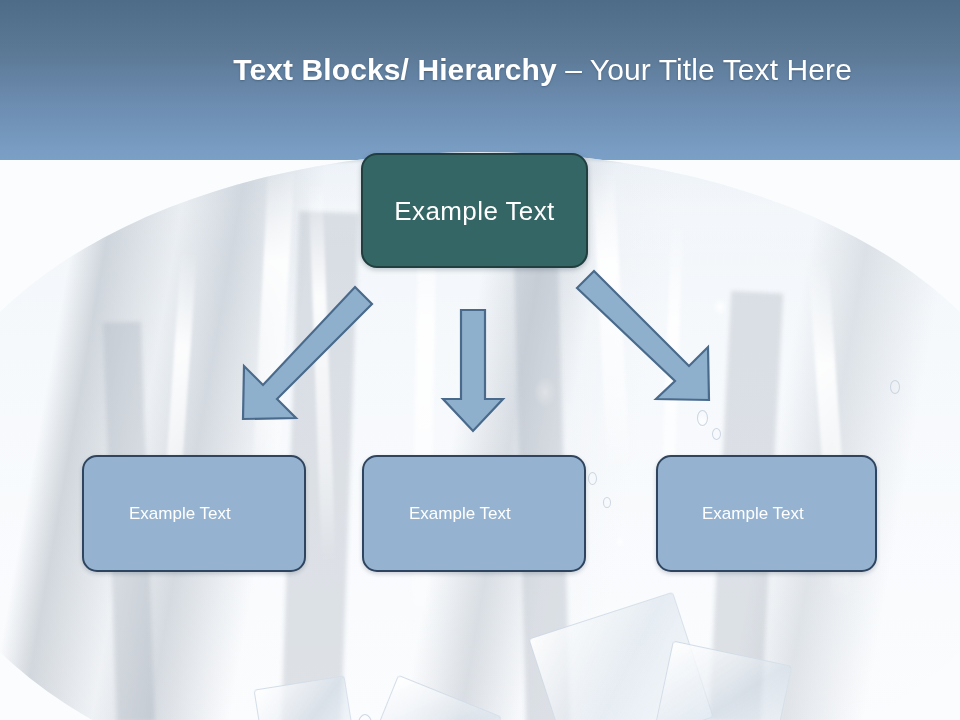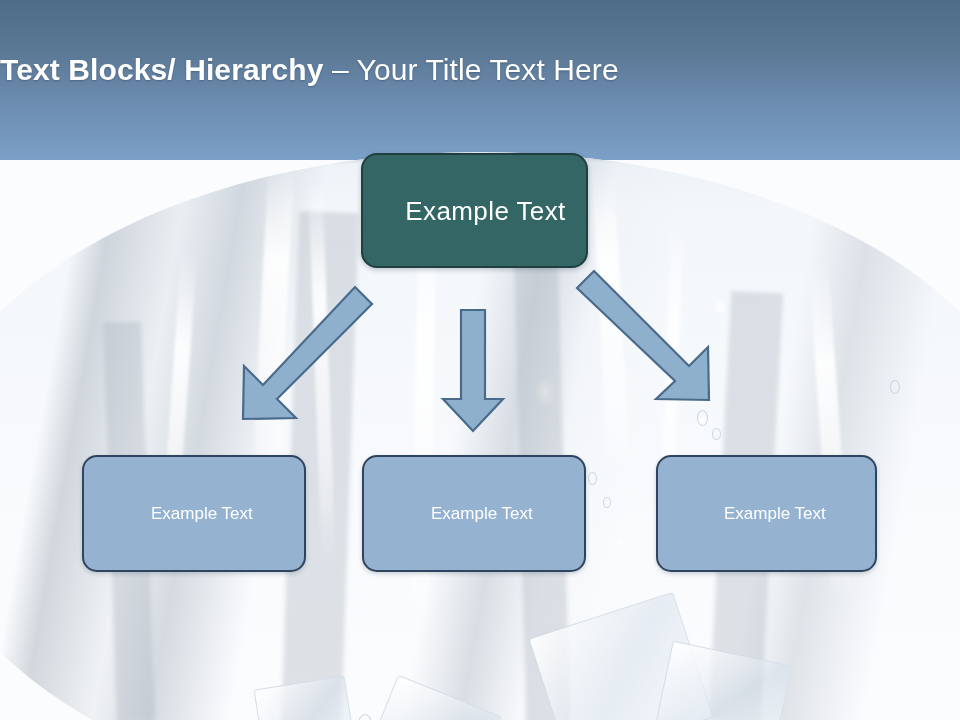--- a/index.html
+++ b/index.html
@@ -24,21 +24,21 @@
     height: 160px;
     background: linear-gradient(to bottom, #4e6b87 0%, #5b7895 32%, #6d8db1 66%, #7ba0c7 100%);
     z-index: 1;
   }
 
   .slide-title {
     position: absolute;
     left: 0;
     top: 52px;
     width: 852px;
-    text-align: left;
+    text-align: right;
     z-index: 6;
     color: #ffffff;
     font-size: 30px;
     line-height: 36px;
     letter-spacing: 0.1px;
     white-space: nowrap;
     text-shadow: 0 1px 2px rgba(30,50,72,0.35);
   }
   .slide-title .t-bold { font-weight: bold; }
   .slide-title .t-light { font-weight: normal; }
@@ -146,21 +146,20 @@
 
   
   .node {
     position: absolute;
     z-index: 5;
     box-sizing: border-box;
     border-radius: 14px;
     display: flex;
     align-items: center;
     color: #ffffff;
-    padding-left: 22px;
   }
   .node-top {
     left: 361px;
     top: 153px;
     width: 227px;
     height: 115px;
     background: #336664;
     border: 2px solid #223f3f;
     border-radius: 16px;
     justify-content: center;

